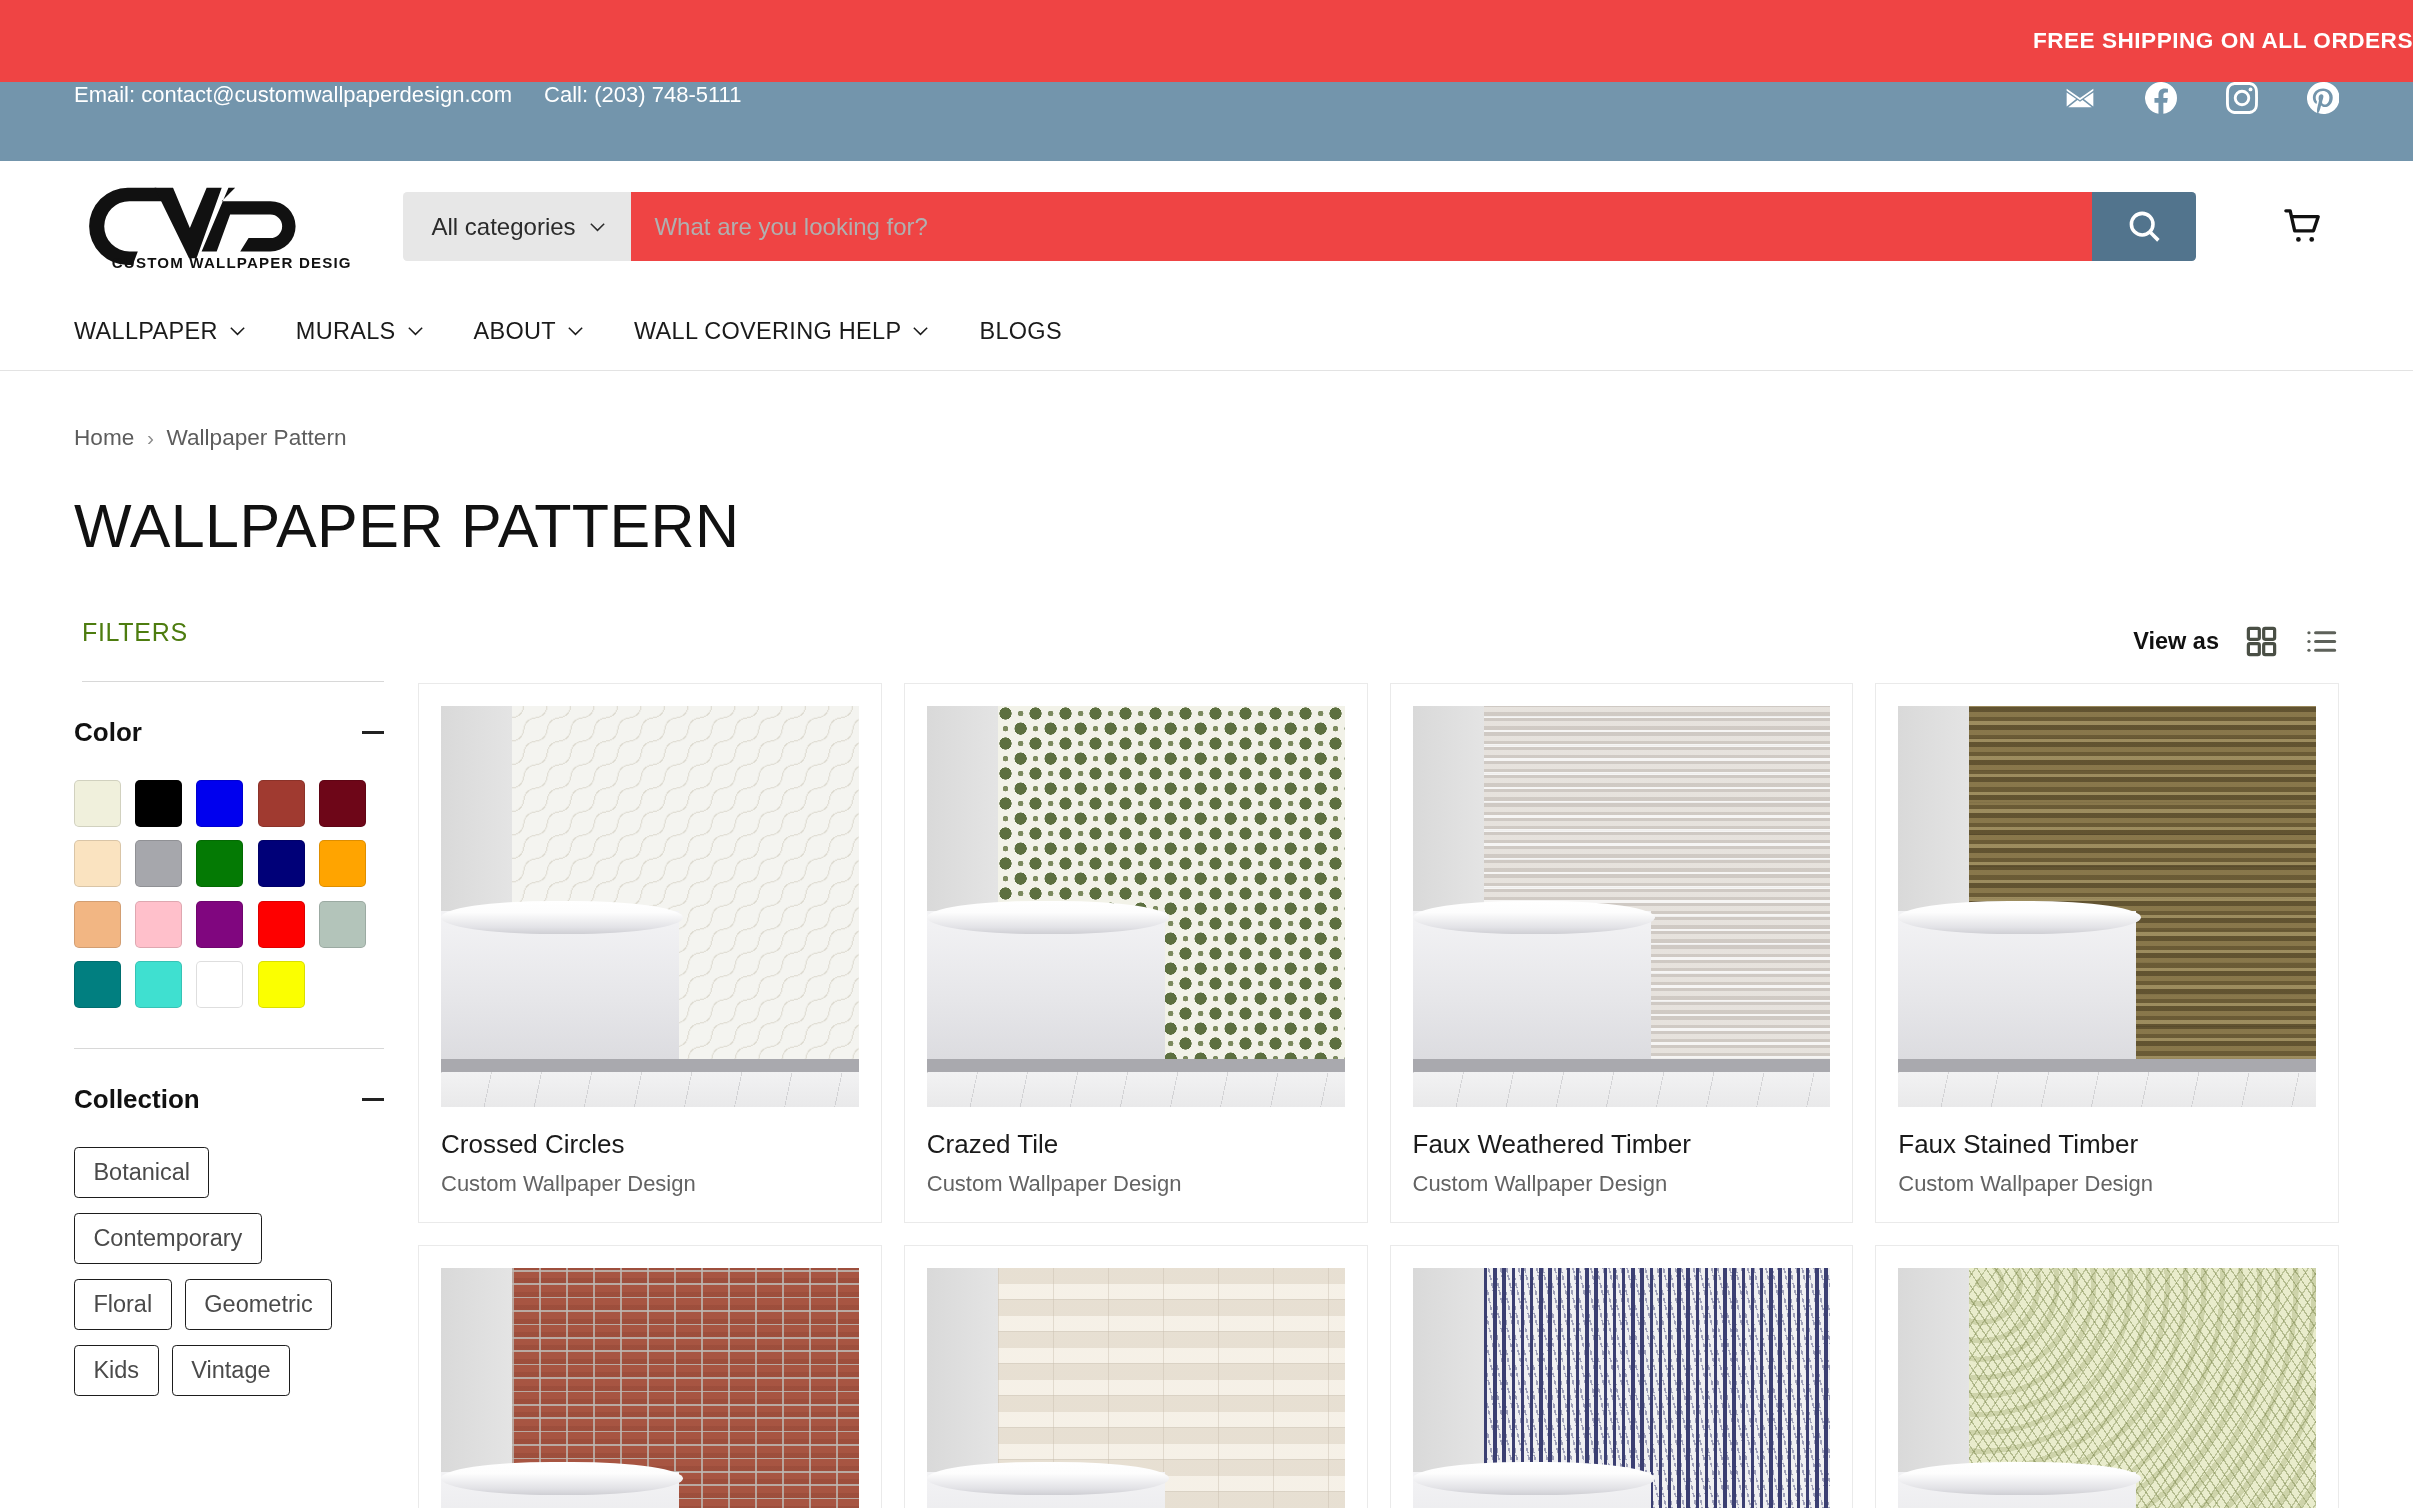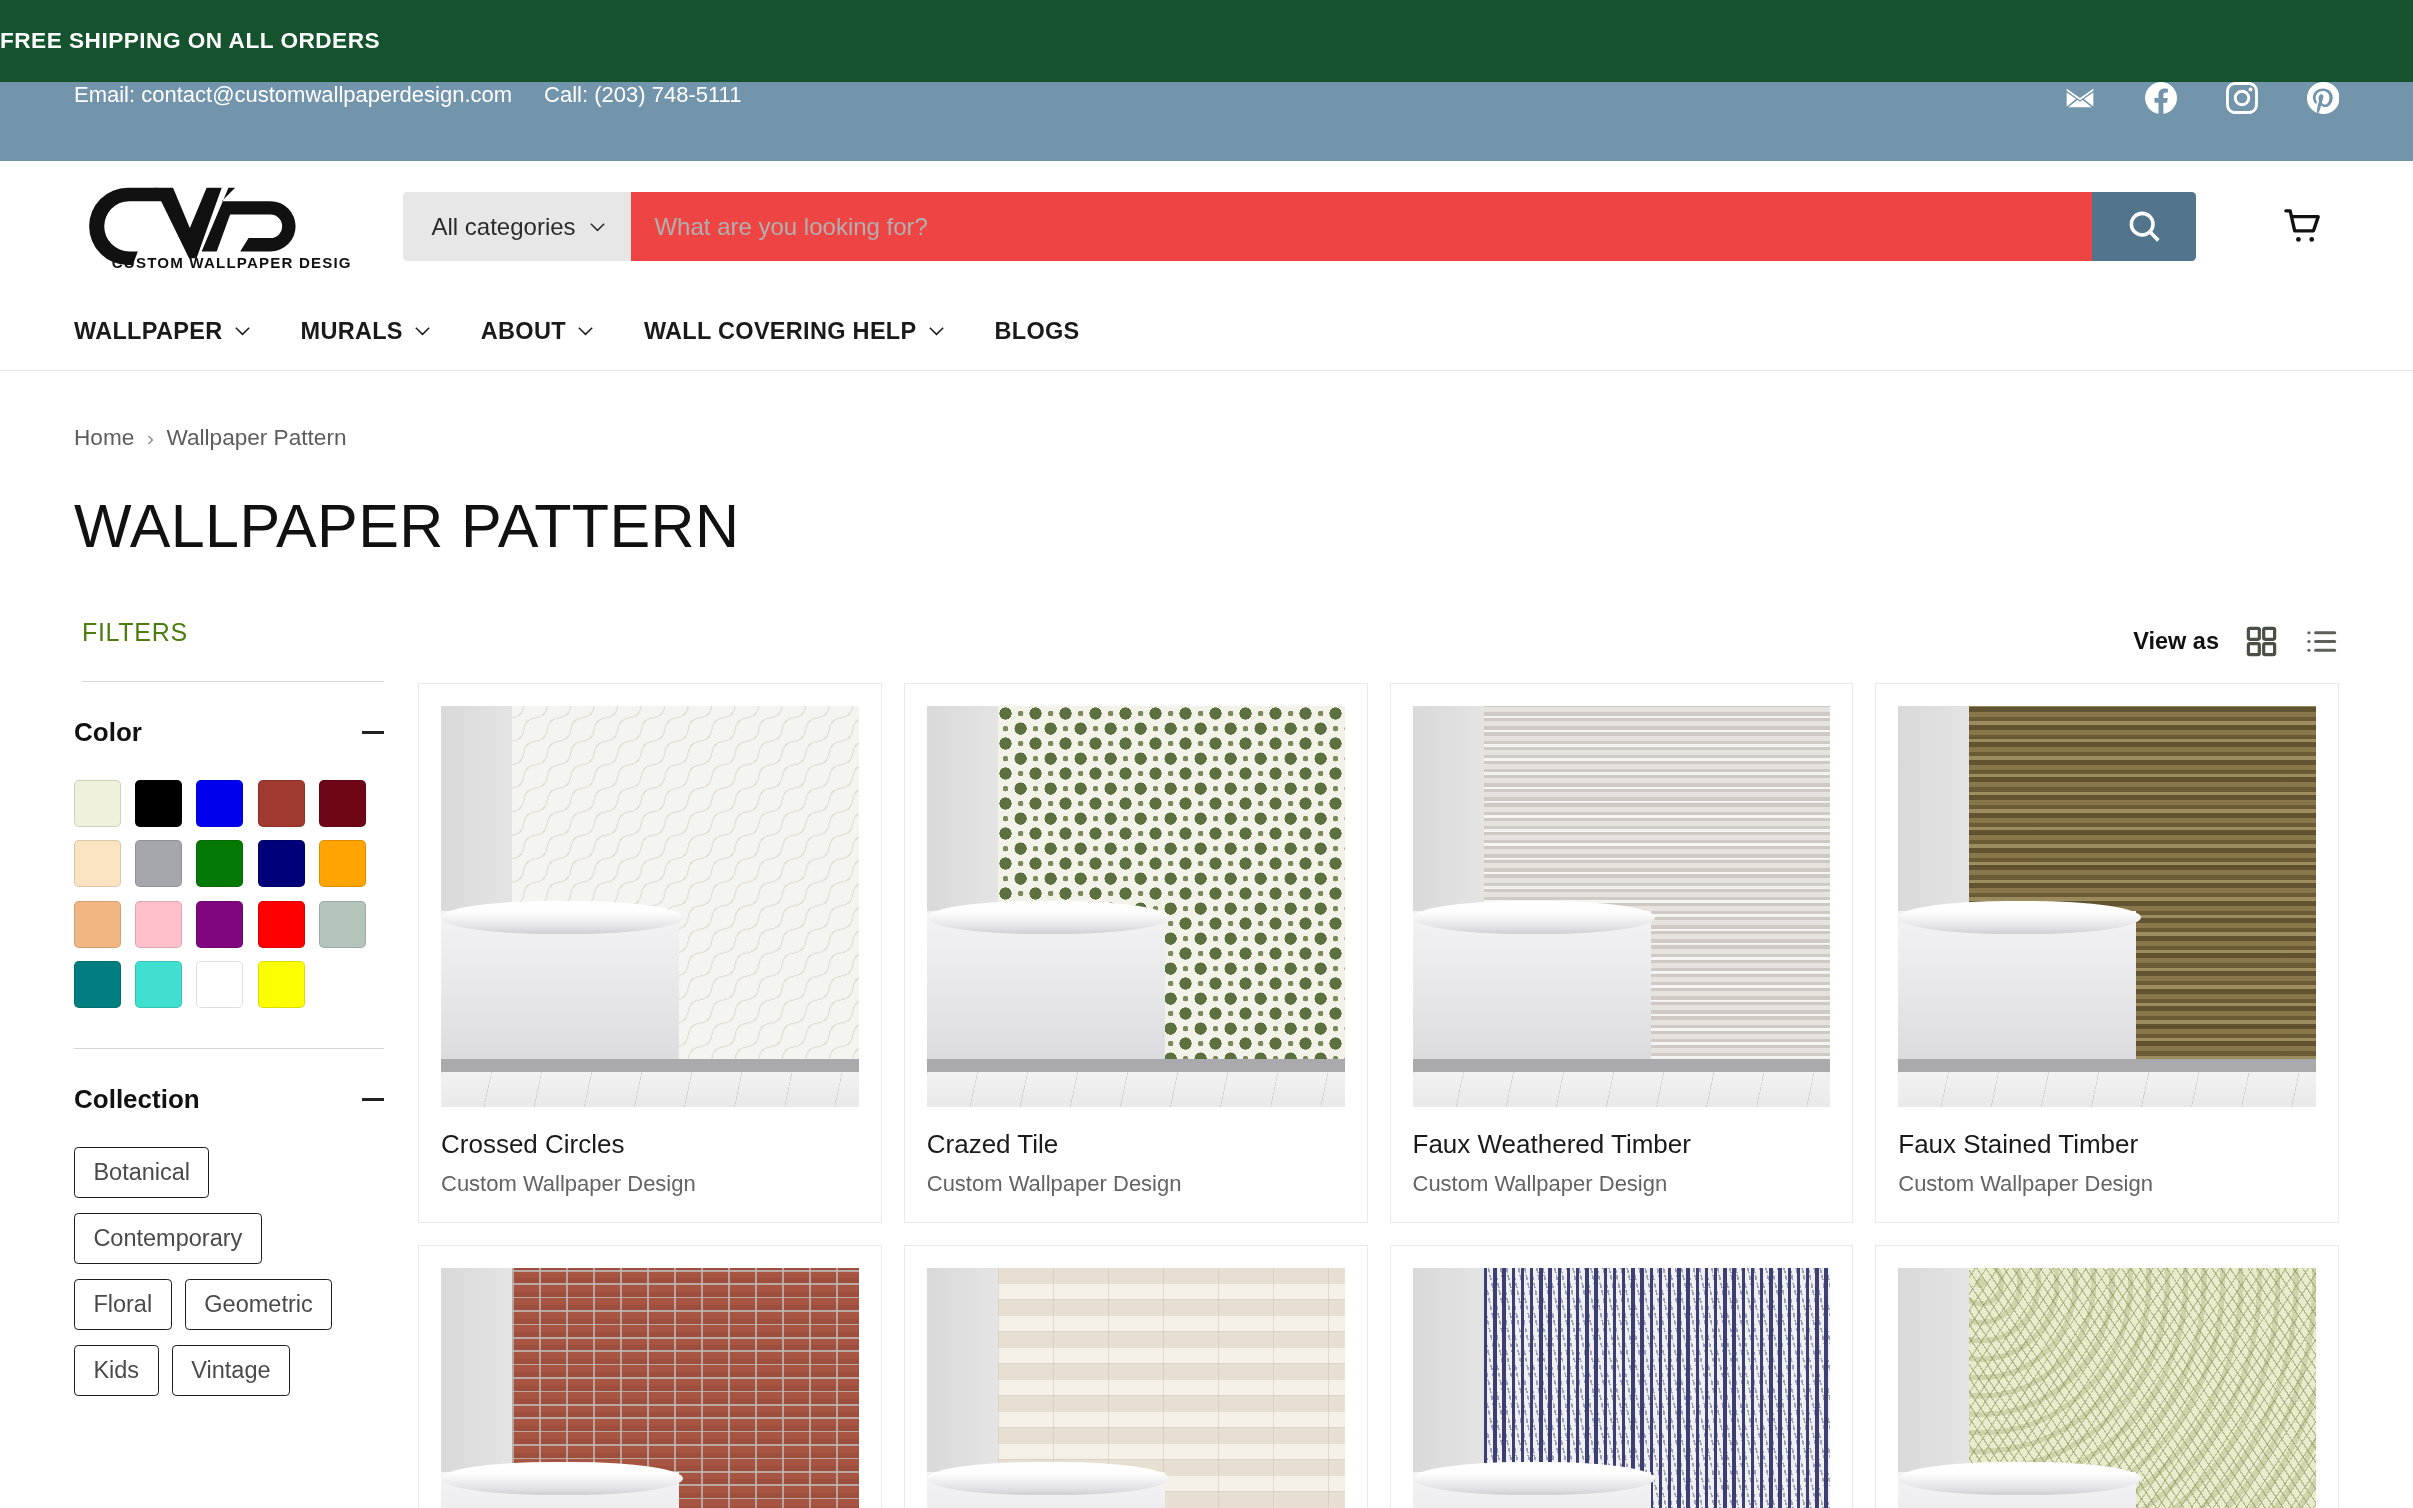--- a/index.html
+++ b/index.html
@@ -7,22 +7,22 @@
   body {
     font-family:"Liberation Sans", sans-serif;
     background:#ffffff;
     color:#1a1a1a;
     -webkit-font-smoothing:antialiased;
   }
 
   
   .announce {
     height:82px;
-    background:#14532d;
-    display:flex; align-items:center; justify-content:flex-start;
+    background:#ef4444;
+    display:flex; align-items:center; justify-content:flex-end;
   }
   .announce-text {
     color:#ffffff; font-size:22.6px; font-weight:bold; letter-spacing:0.5px;
   }
 
   
   .contactbar {
     height:79px;
     background:#7395ac;
     display:flex; align-items:flex-start;
@@ -99,21 +99,20 @@
     padding:0 74px;
     gap:0;
   }
   .nav-item {
     display:flex; align-items:center; gap:11px;
     font-size:23.5px; color:#1a1a1a;
     letter-spacing:0.3px;
     margin-right:50px;
     cursor:pointer;
     white-space:nowrap;
-    font-weight:bold;
   }
   .nav-item:last-child { margin-right:0; }
 
   
   .page { padding:0 74px; }
 
   .breadcrumb {
     display:flex; align-items:center; gap:12.6px;
     padding-top:54px;
     font-size:22.6px; color:#5d5d5d;

